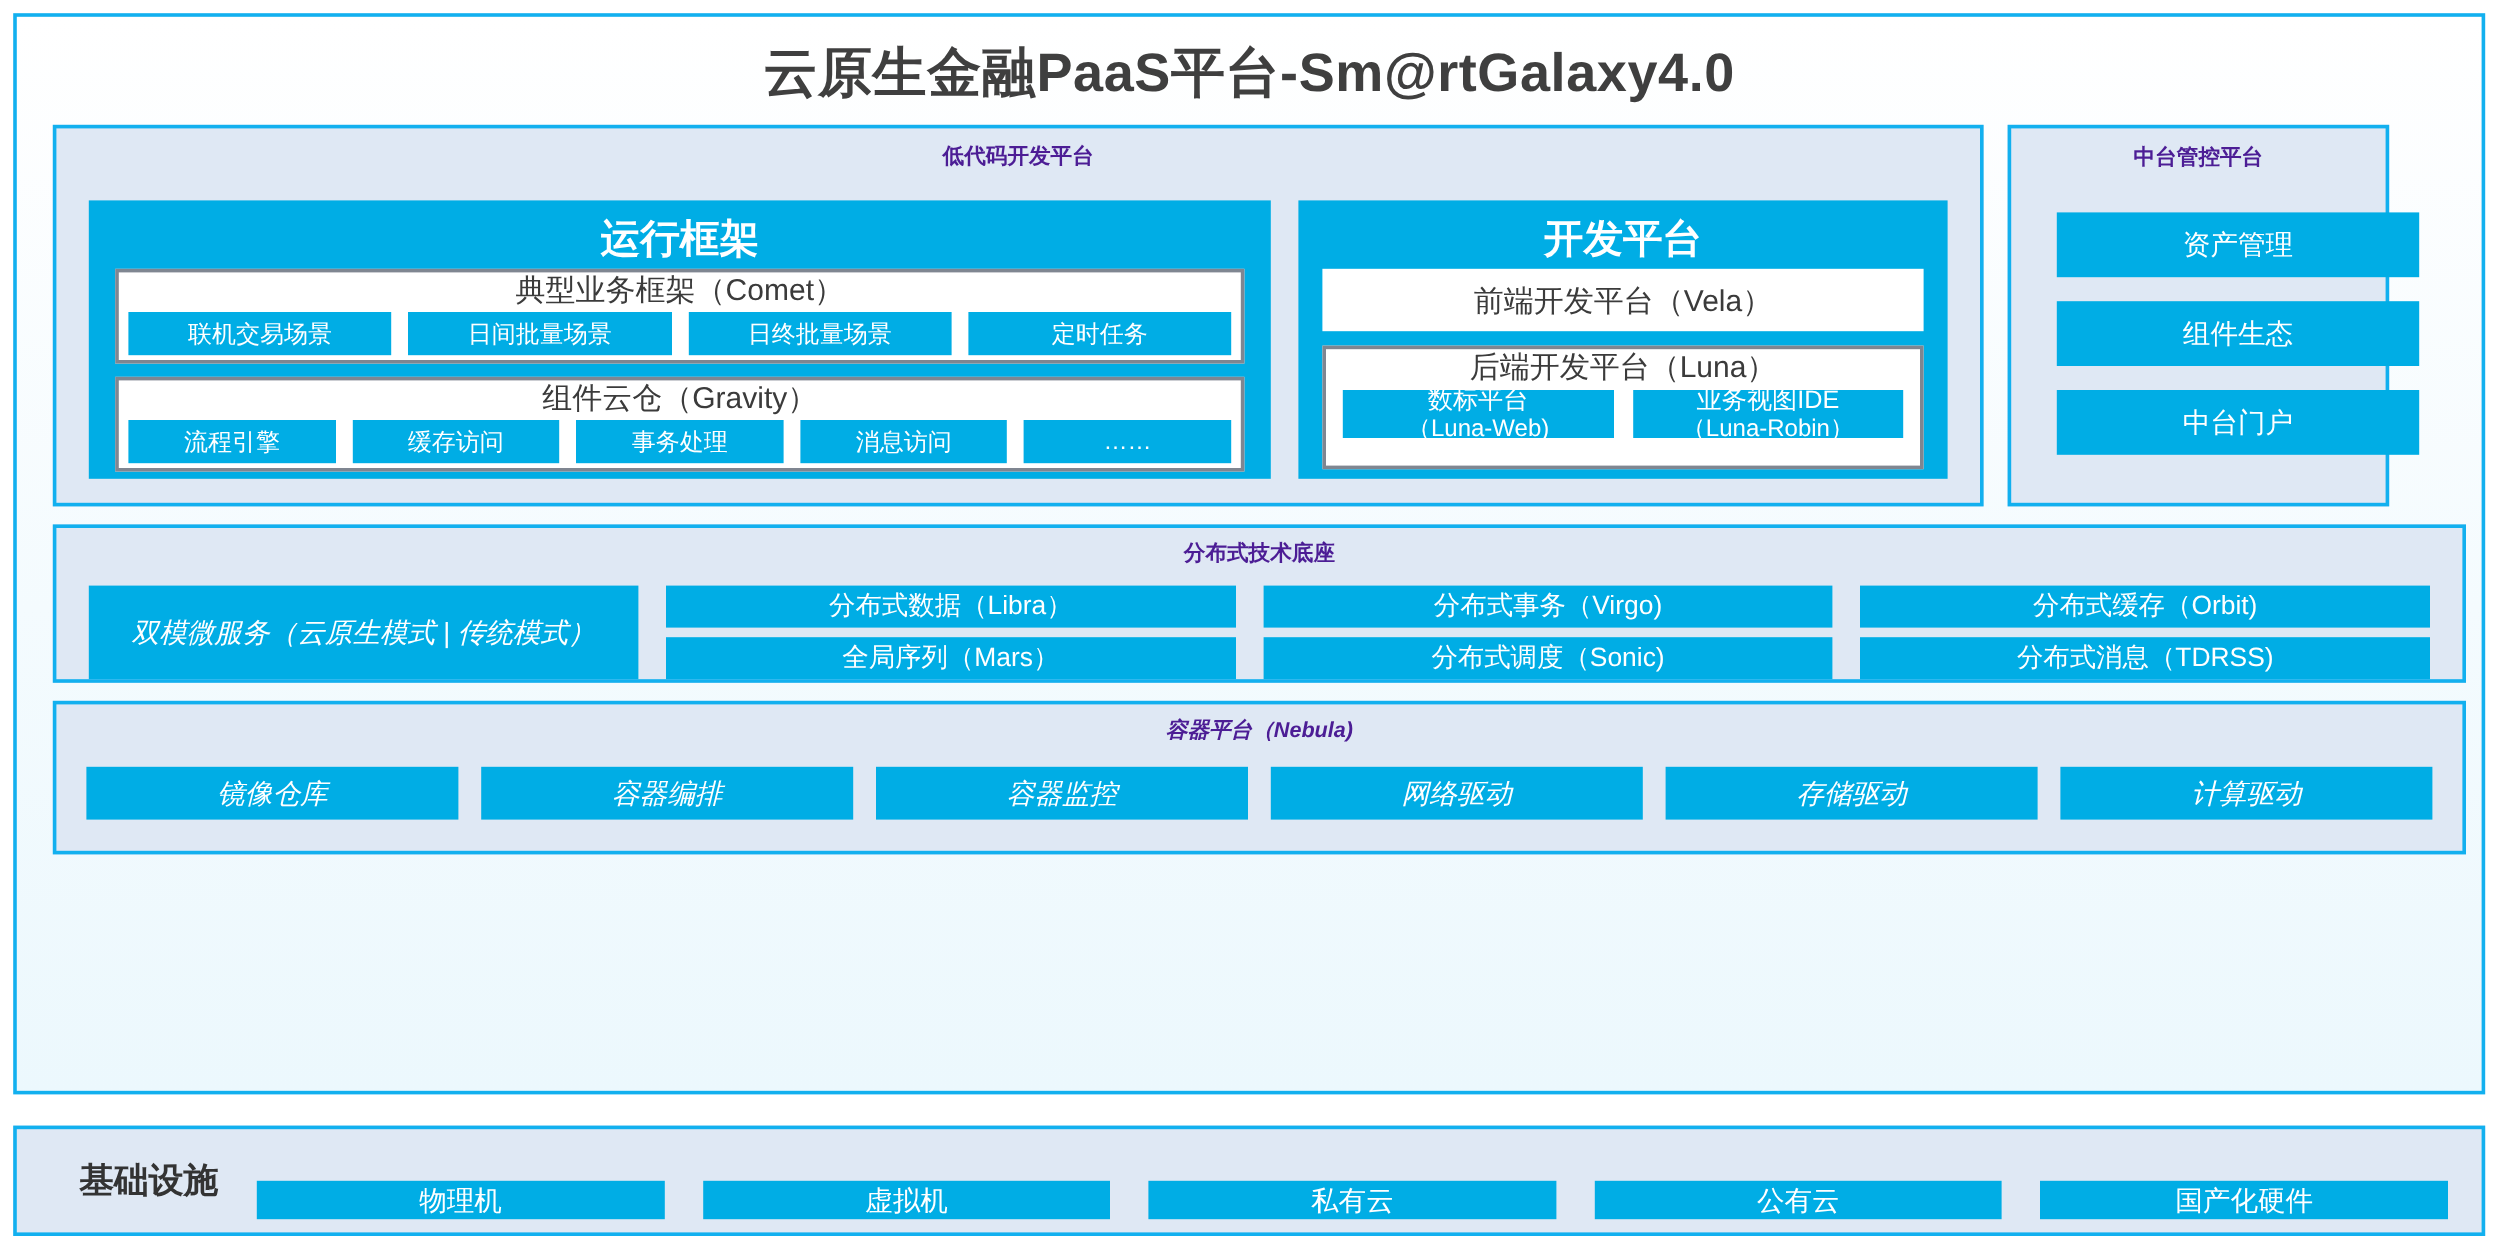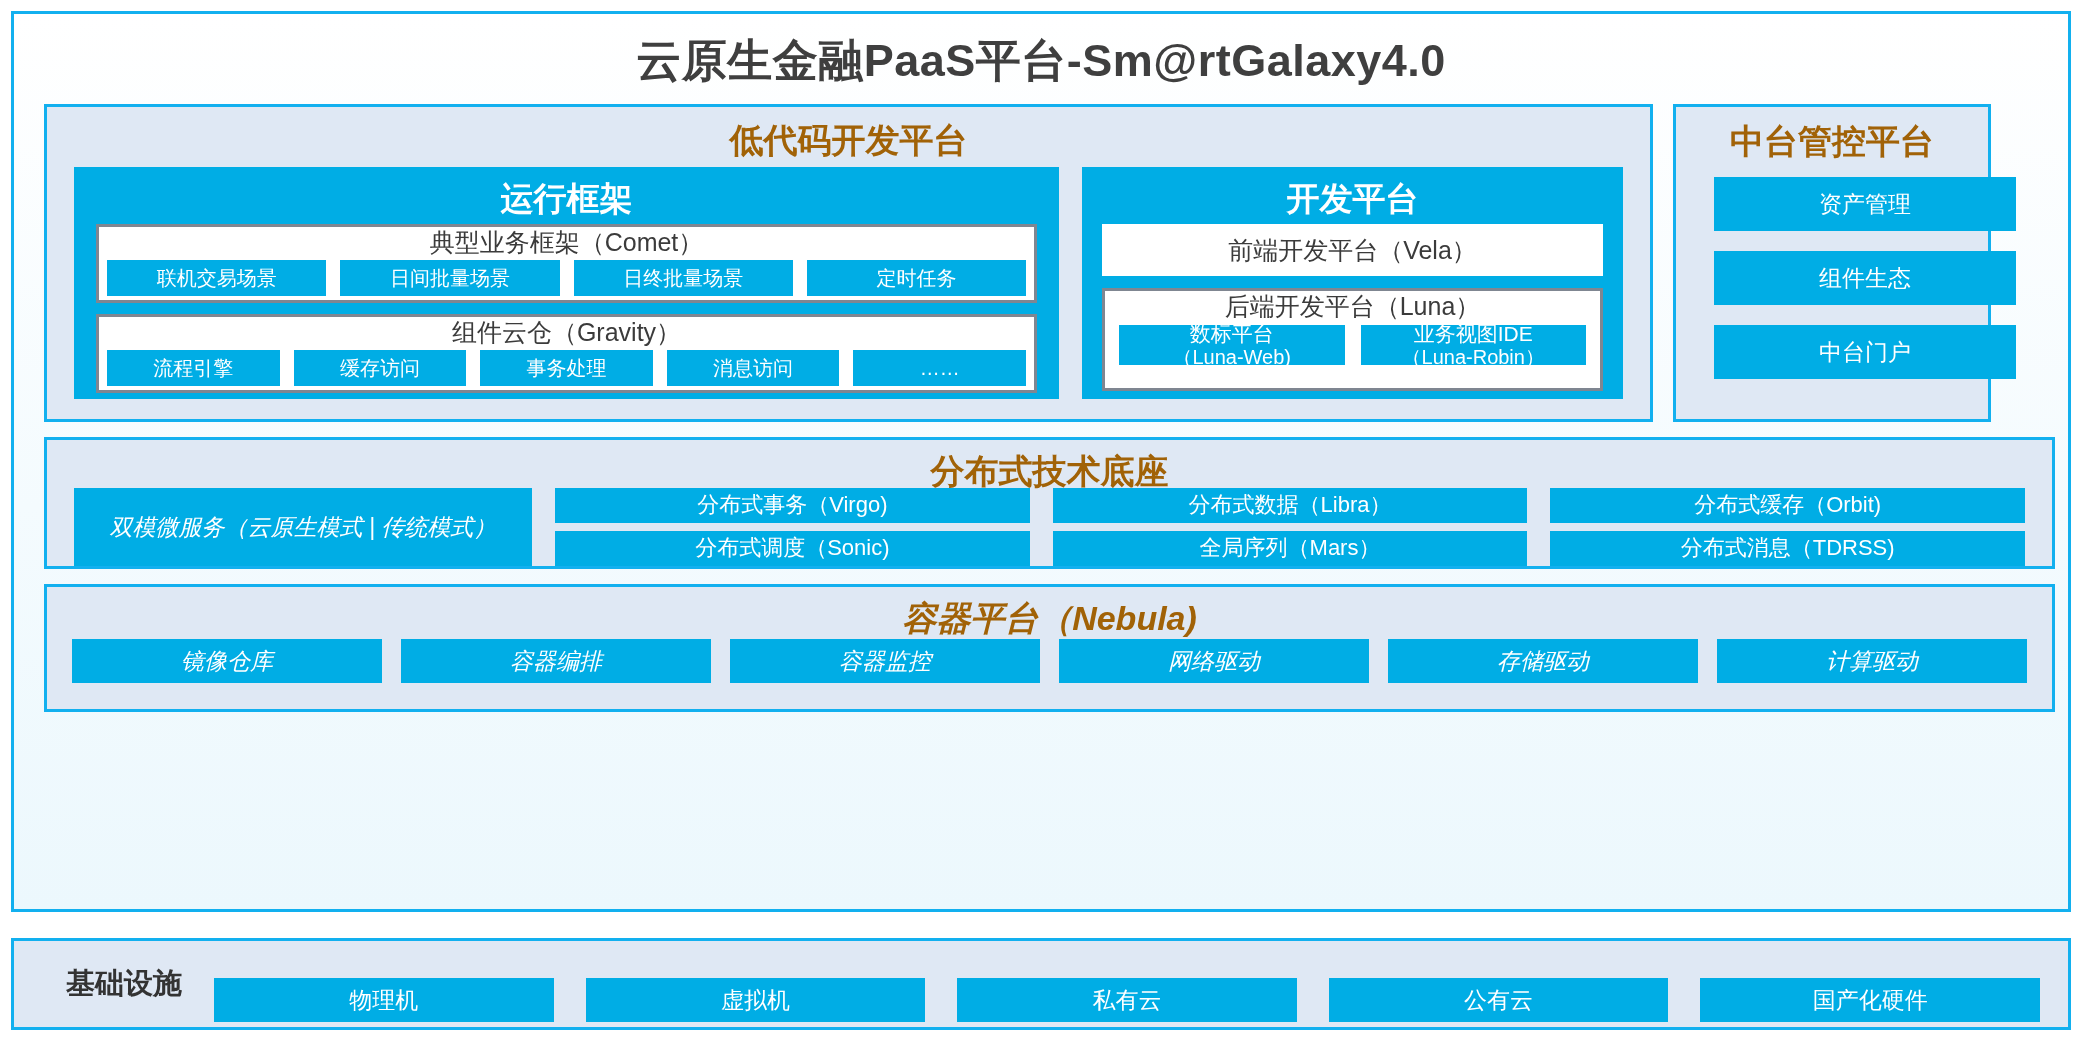--- a/index.html
+++ b/index.html
@@ -37,23 +37,23 @@
   }
 
   
   .panel{
     box-sizing:border-box;
     border:3px solid #12b0ef;
     background:#dfe8f4;
   }
   .panel-title{
     text-align:center;
-    font-size:34px;
+    font-size:18px;
     font-weight:600;
-    color:#a16207;
+    color:#4c1d95;
     line-height:1.2;
   }
 
   
   .blue{
     background:#00ade5;
     color:#ffffff;
     display:flex;
     align-items:center;
     justify-content:center;
@@ -201,21 +201,21 @@
   }
   #infra .lbl{
     width:180px;text-align:center;
     font-size:29px;font-weight:700;color:#333;
     flex:0 0 auto;
     margin-left:20px;
   }
   #infra .items{
     flex:1 1 auto;display:flex;gap:32px;padding-right:28px;
   }
-  #infra .items .blue{flex:1 1 0;height:44px;font-size:23px;margin-top:32px;}
+  #infra .items .blue{flex:1 1 0;height:32px;font-size:23px;margin-top:32px;}
   .l2{font-size:20px;line-height:1.15;}
 </style>
 </head>
 <body>
 
 <div class="stage">
 
   <div class="outer-card">
 
     <div class="main-title">云原生金融PaaS平台-Sm@rtGalaxy4.0</div>
@@ -283,26 +283,26 @@
     </div>
 
     <div class="panel" id="distbase">
       <div class="panel-title">分布式技术底座</div>
       <div class="grid">
         <div class="blue dual">
           <span>双模微服务</span>
           <span>（云原生模式 | 传统模式）</span>
         </div>
         <div class="col">
+          <div class="blue">分布式数据（Libra）</div>
+          <div class="blue">全局序列（Mars）</div>
+        </div>
+        <div class="col">
           <div class="blue">分布式事务（Virgo)</div>
           <div class="blue">分布式调度（Sonic)</div>
-        </div>
-        <div class="col">
-          <div class="blue">分布式数据（Libra）</div>
-          <div class="blue">全局序列（Mars）</div>
         </div>
         <div class="col">
           <div class="blue">分布式缓存（Orbit)</div>
           <div class="blue">分布式消息（TDRSS)</div>
         </div>
       </div>
     </div>
 
     <div class="panel" id="container">
       <div class="panel-title">容器平台（Nebula)</div>

